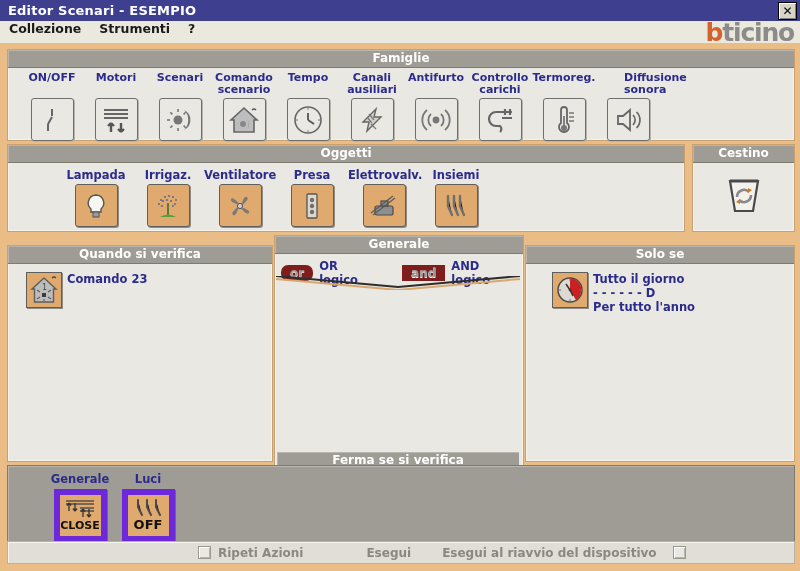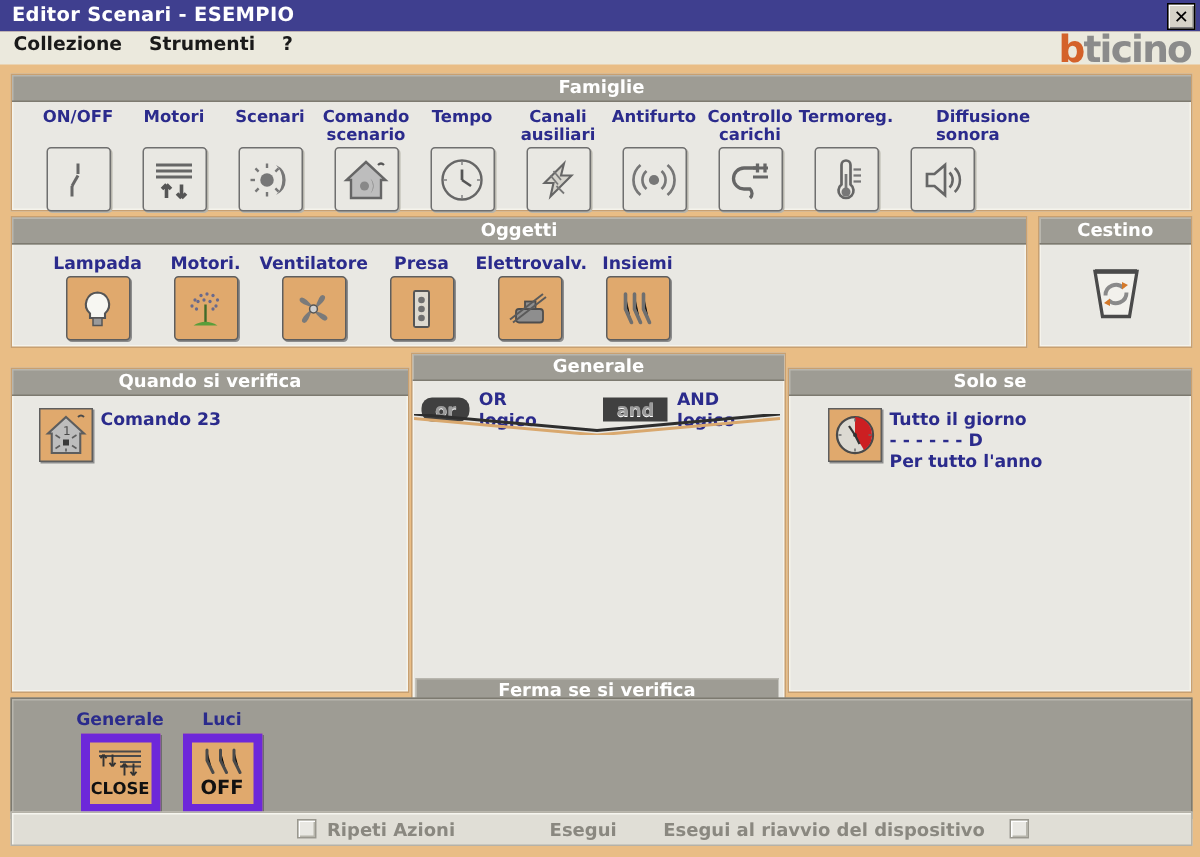--- a/index.html
+++ b/index.html
@@ -103,21 +103,21 @@
     width:34px;height:34px;flex:0 0 34px;
     background:#e0a96d;border:1px solid #5e5e5e;
     display:flex;align-items:center;justify-content:center;
     box-shadow:1px 1px 0 #8d8d8d;cursor:pointer;
   }
   .etext{color:#2b2b8c;font-size:11.5px;font-weight:bold;line-height:13px;padding-top:1px;}
 
   
   .oprow{display:flex;align-items:center;padding:5px 6px 0 6px;}
   .badge{
-    background:#404040;color:#9a9a9a;font-size:12px;font-weight:bold;
+    background:#7f1d1d;color:#9a9a9a;font-size:12px;font-weight:bold;
     padding:1px 9px;line-height:14px;cursor:pointer;
     text-shadow:0 1px 0 #fff;
   }
   .badge.round{border-radius:7px;}
   .oplabel{color:#2b2b8c;font-size:11.5px;font-weight:bold;margin-left:6px;}
 
   
   .vsep{position:absolute;left:1px;top:40px;width:244px;height:14px;}
 
   
@@ -316,34 +316,34 @@
             <path d="M24.5 8 A11 11 0 0 1 24.5 24" fill="none" stroke="#666" stroke-width="1.7"></path>
           </svg>
         </div>
       </div>
 
     </div>
   </div>
 
   <div class="panel gold" style="left:7px;top:144px;width:676px;height:86px;">
     <div class="panel-head">Oggetti</div>
-    <div class="itemrow" style="padding:6px 6px 0 21px;">
+    <div class="itemrow" style="padding:6px 6px 0 52px;">
 
       <div class="oitem">
         <div class="olabel">Lampada</div>
         <div class="oicon">
           <svg width="30" height="30" viewBox="0 0 30 30">
             <path d="M15 4 a8 8 0 0 1 5 14 l0 3 l-10 0 l0 -3 a8 8 0 0 1 5 -14 Z" fill="#f7f7f2" stroke="#555" stroke-width="1.4"></path>
             <rect x="12" y="21" width="6" height="5" fill="#9a9a9a" stroke="#555" stroke-width="1"></rect>
           </svg>
         </div>
       </div>
 
       <div class="oitem">
-        <div class="olabel">Motori.</div>
+        <div class="olabel">Irrigaz.</div>
         <div class="oicon">
           <svg width="30" height="30" viewBox="0 0 30 30">
             <g fill="#6a6a8c">
               <circle cx="8" cy="9" r="1.1"></circle>
                 <circle cx="12" cy="6" r="1.1"></circle>
                 <circle cx="16" cy="5" r="1.1"></circle>
               <circle cx="20" cy="6" r="1.1"></circle>
                 <circle cx="23" cy="9" r="1.1"></circle>
               <circle cx="6" cy="13" r="1.1"></circle>
                 <circle cx="10" cy="10" r="1.1"></circle>

